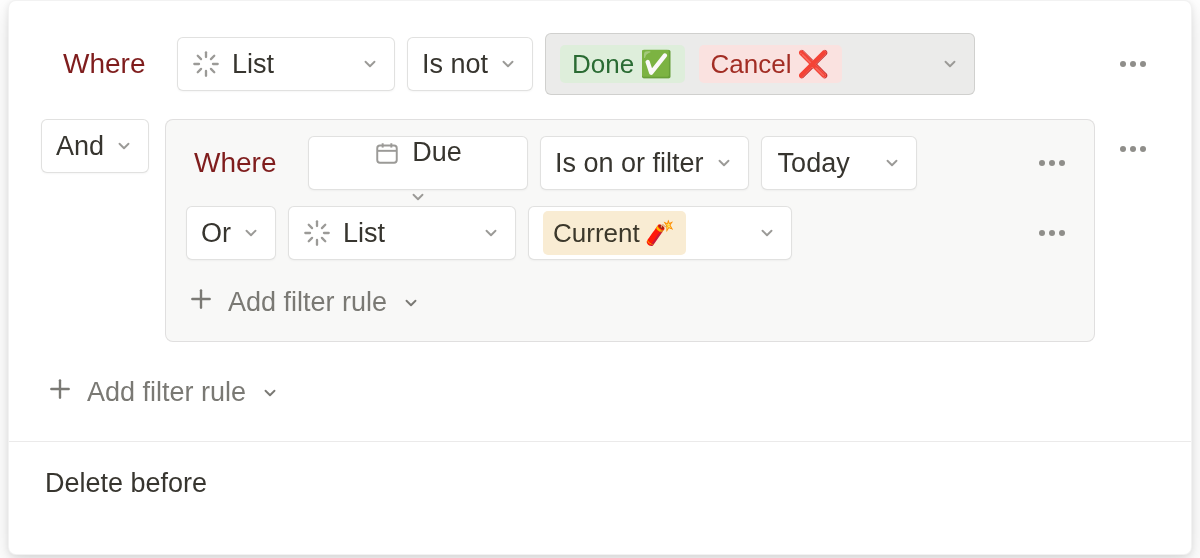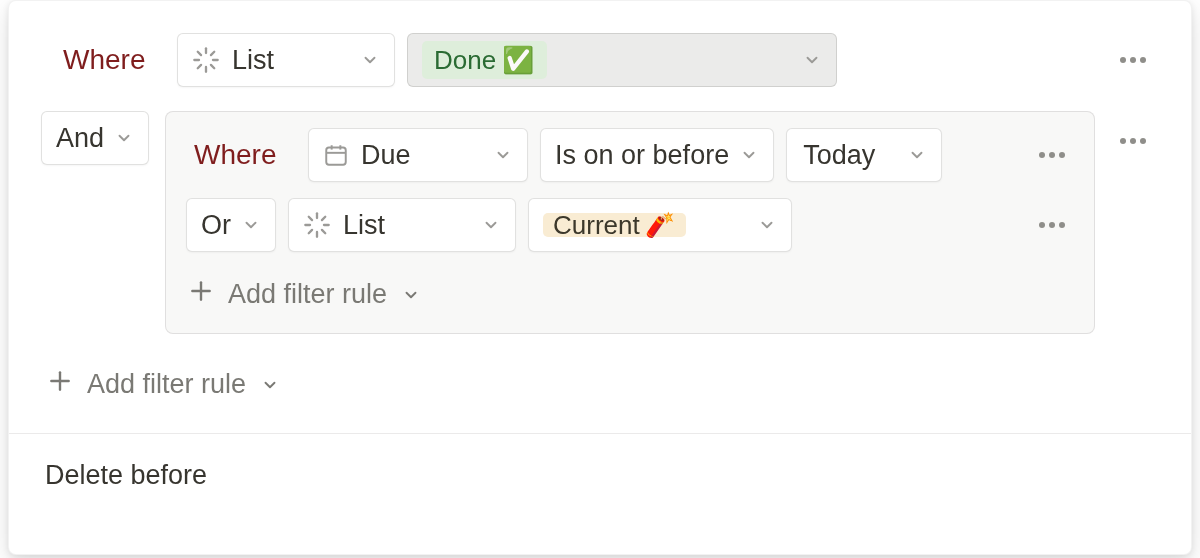--- a/index.html
+++ b/index.html
@@ -54,21 +54,21 @@
       display: inline-flex;
       align-items: center;
       justify-content: center;
       width: 20px;
     }
     .chev svg { width: 18px; height: 18px; }
     .multi-box {
       display: inline-flex;
       align-items: center;
       gap: 14px;
-      height: 54px;
+      height: 62px;
       padding: 9px 14px;
       border: 1px solid rgba(55,53,47,0.15);
       border-radius: 6px;
       background: #ebebea;
       cursor: pointer;
       min-width: 430px;
       justify-content: flex-start;
       position: relative;
     }
     .multi-box .chev {
@@ -80,21 +80,21 @@
       gap: 6px;
       height: 38px;
       padding: 0 12px;
       border-radius: 5px;
       font-size: 26px;
       font-weight: 400;
       white-space: nowrap;
     }
     .tag.green { background: #deeedb; color: #2a6b33; }
     .tag.red { background: #fae2e0; color: #a22d24; }
-    .tag.yellow { background: #f9ecd3; color: #3c382b; padding: 4px 10px; height: 24px; }
+    .tag.yellow { background: #f9ecd3; color: #3c382b; padding: 4px 10px; height: 44px; }
     .dots {
       display: inline-flex;
       align-items: center;
       justify-content: center;
       width: 44px;
       height: 44px;
       border-radius: 4px;
       cursor: pointer;
       color: #8f8e8a;
     }
@@ -198,25 +198,39 @@
         <span>List</span>
       </span>
       <span class="spacer"></span>
       <span class="chev">
         <svg viewBox="0 0 24 24" fill="none" stroke="#9b9a97" stroke-width="2.5" stroke-linecap="round" stroke-linejoin="round">
             <polyline points="6 9 12 15 18 9"></polyline>
           </svg>
       </span>
     </div>
 
+    <div class="select-box">
+      <span class="content">
+        <span>Is not</span>
+      </span>
+      <span class="chev">
+        <svg viewBox="0 0 24 24" fill="none" stroke="#9b9a97" stroke-width="2.5" stroke-linecap="round" stroke-linejoin="round">
+            <polyline points="6 9 12 15 18 9"></polyline>
+          </svg>
+      </span>
+    </div>
 
     <div class="multi-box">
       <span class="tag green">
         <span>Done</span>
         <span class="emoji">✅</span>
+      </span>
+      <span class="tag red">
+        <span>Cancel</span>
+        <span class="emoji">❌</span>
       </span>
       <span class="chev">
         <svg viewBox="0 0 24 24" fill="none" stroke="#9b9a97" stroke-width="2.5" stroke-linecap="round" stroke-linejoin="round">
             <polyline points="6 9 12 15 18 9"></polyline>
           </svg>
       </span>
     </div>
 
     <span class="spacer"></span>
     <span class="dots">
@@ -242,21 +256,21 @@
 
     <div class="nested-col">
       <div class="nested">
 
         <div class="row">
           <div class="nested-row-inner">
             <div class="where-col">
               <span class="label">Where</span>
             </div>
 
-            <div class="select-box" style="min-width:220px;">
+            <div class="select-box" style="min-width:220px;flex-direction:column;">
               <span class="content">
                 <span class="icon-prop">
                   <svg viewBox="0 0 24 24" fill="none" stroke="currentColor" stroke-width="1.8">
                     <rect x="3" y="5" width="18" height="16" rx="2.5"></rect>
                     <line x1="3" y1="10" x2="21" y2="10"></line>
                     <line x1="8" y1="3" x2="8" y2="7"></line>
                     <line x1="16" y1="3" x2="16" y2="7"></line>
                   </svg>
                 </span>
                 <span>Due</span>
@@ -264,21 +278,21 @@
               <span class="spacer"></span>
               <span class="chev">
                 <svg viewBox="0 0 24 24" fill="none" stroke="#9b9a97" stroke-width="2.5" stroke-linecap="round" stroke-linejoin="round">
                     <polyline points="6 9 12 15 18 9"></polyline>
                   </svg>
               </span>
             </div>
 
             <div class="select-box">
               <span class="content">
-                <span>Is on or before</span>
+                <span>Is on or filter</span>
               </span>
               <span class="chev">
                 <svg viewBox="0 0 24 24" fill="none" stroke="#9b9a97" stroke-width="2.5" stroke-linecap="round" stroke-linejoin="round">
                     <polyline points="6 9 12 15 18 9"></polyline>
                   </svg>
               </span>
             </div>
 
             <div class="select-box" style="min-width:156px;padding-left:16px;">
               <span class="content">

